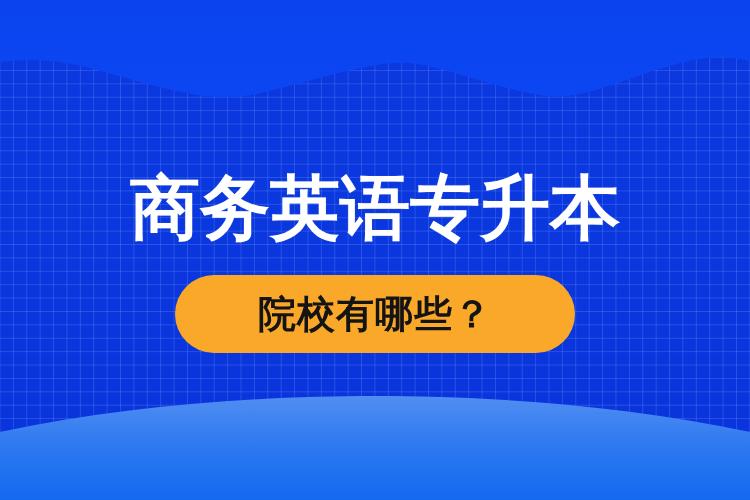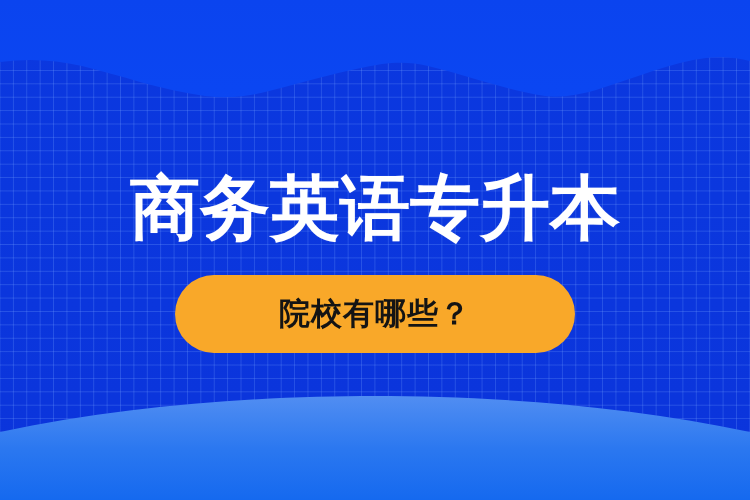--- a/index.html
+++ b/index.html
@@ -93,21 +93,21 @@
   .cta {
     position: absolute;
     left: 175px;
     top: 275px;
     width: 400px;
     height: 78px;
     border: none;
     border-radius: 39px;
     background: #F9A829;
     color: #141414;
-    font-size: 31px;
+    font-size: 38px;
     font-weight: 700;
     line-height: 78px;
     text-align: center;
     letter-spacing: 1px;
     white-space: nowrap;
     padding: 0;
     cursor: pointer;
     box-sizing: border-box;
     font-family: "Liberation Sans", "DejaVu Sans", sans-serif;
   }

